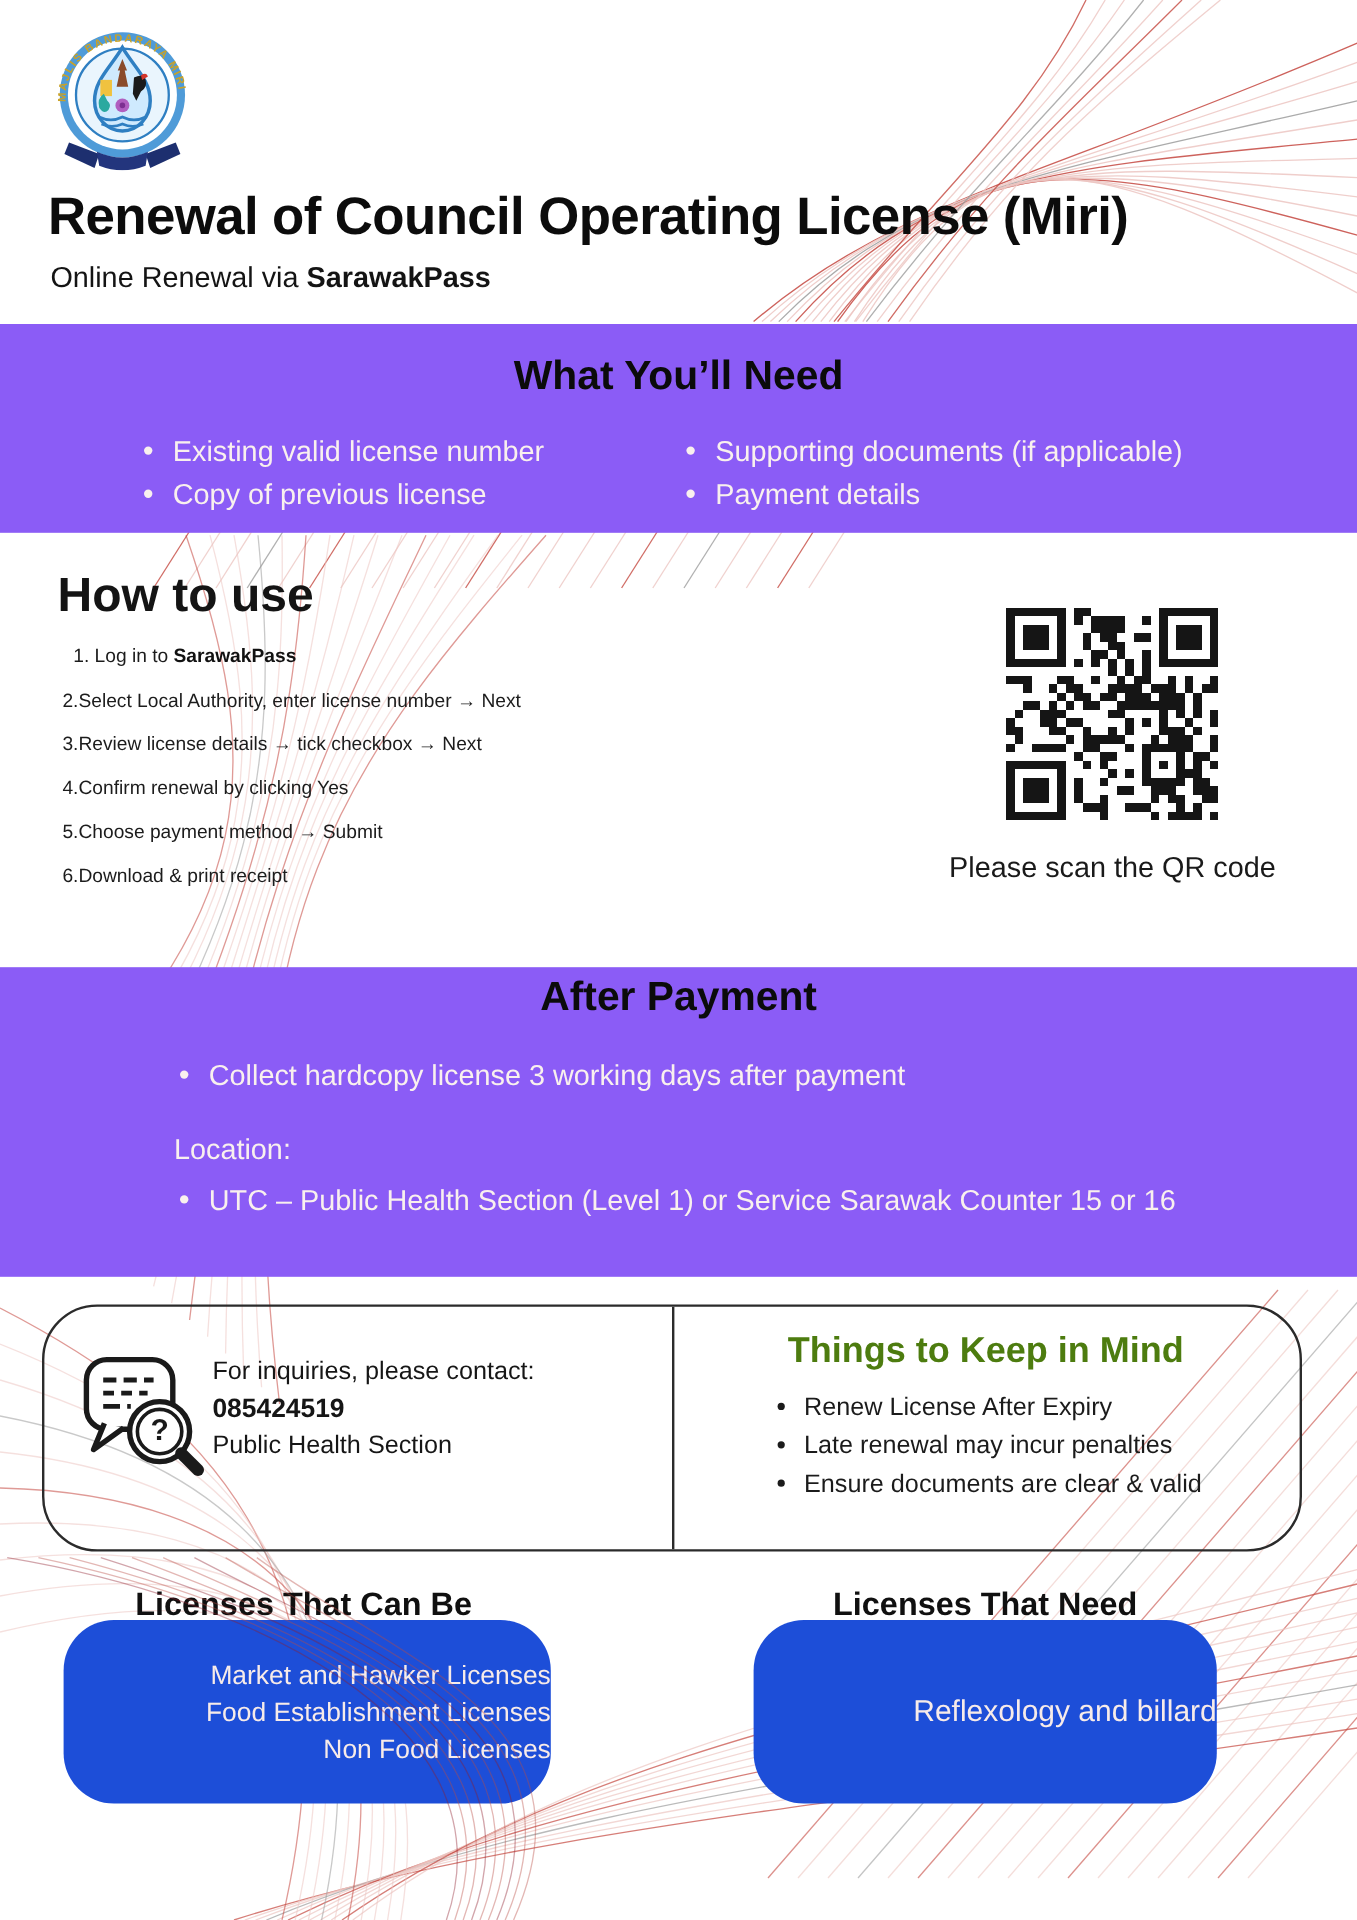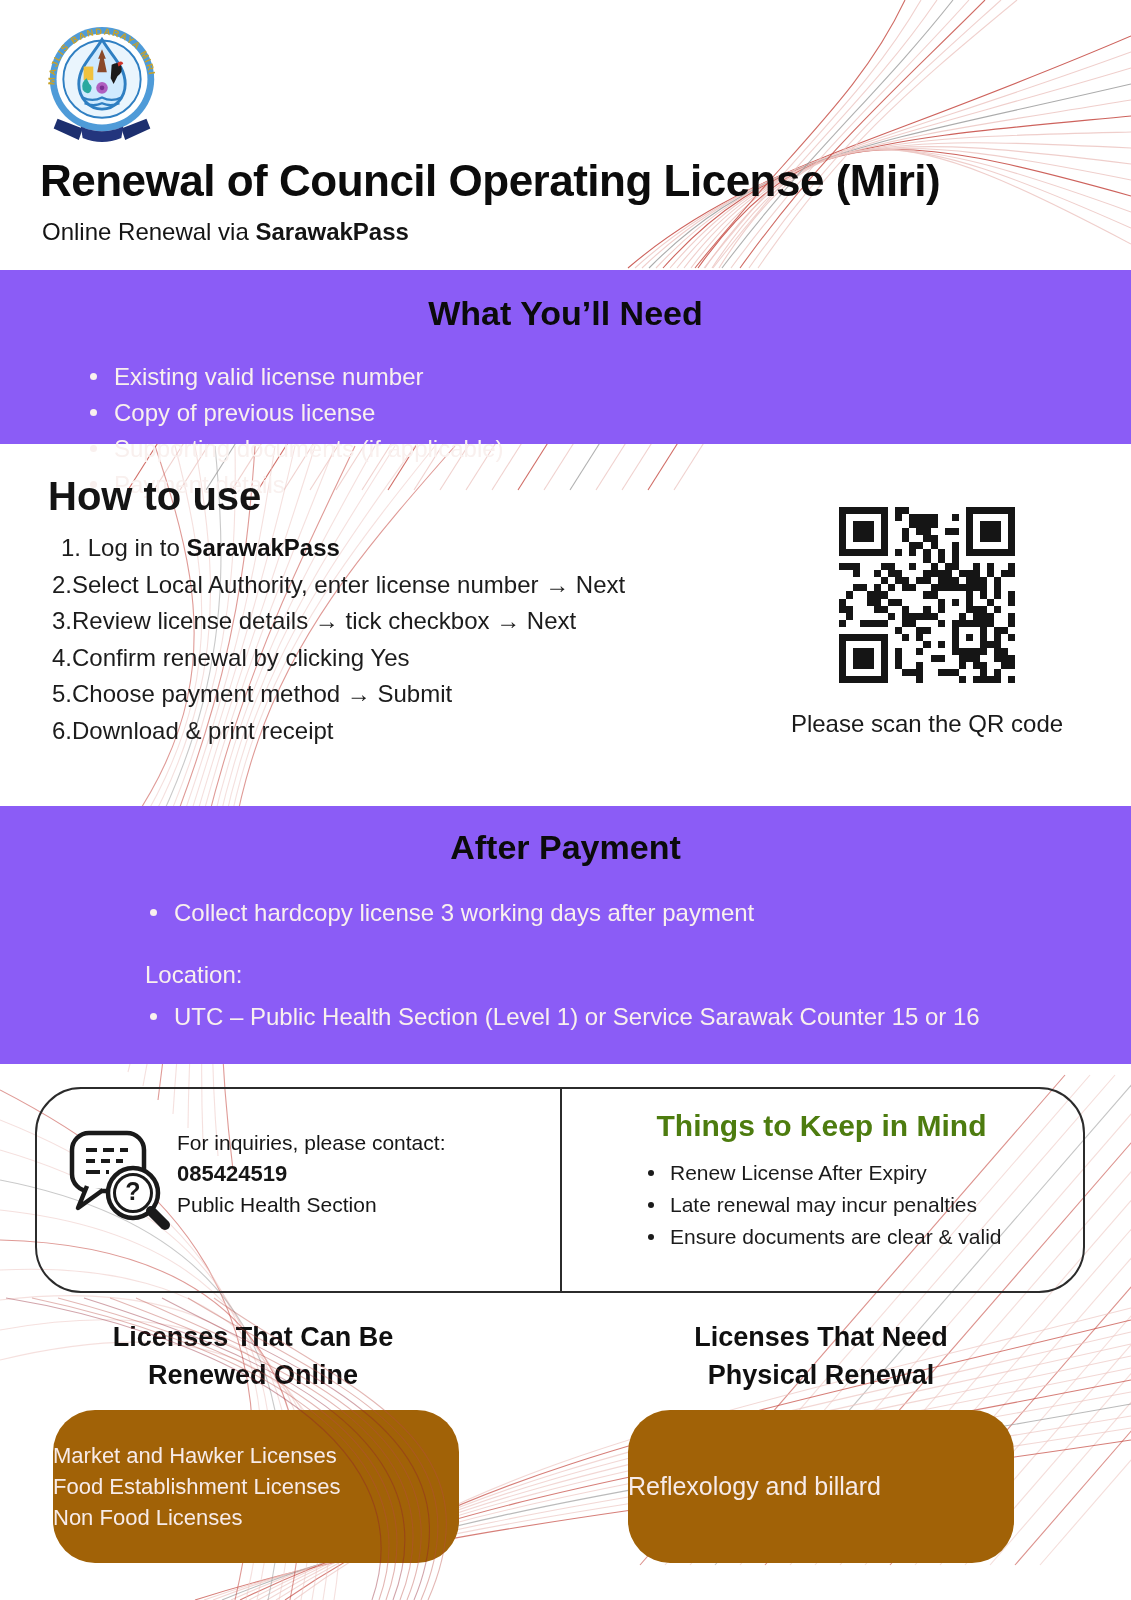--- a/index.html
+++ b/index.html
@@ -15,35 +15,35 @@
          letter-spacing:-0.5px;color:#0c0c0c;white-space:nowrap;}
   .subtitle{position:absolute;left:42px;top:218px;font-size:24px;color:#141414;}
   .subtitle b{font-weight:700;}
 
   
   .banner{position:absolute;left:0;width:1131px;background:#8b5cf6;}
   .banner.need{top:270px;height:174px;}
   .banner.after{top:806px;height:258px;}
   .banner h2{margin:0;text-align:center;font-size:34px;font-weight:700;color:#0b0b0b;}
   .banner.need h2{padding-top:24px;}
-  .banner.after h2{padding-top:22px;}
-  .need-cols{display:flex;padding:26px 0 0 90px;flex-direction:column;}
+  .banner.after h2{padding-top:6px;}
+  .need-cols{display:flex;padding:26px 0 0 120px;}
   .need-col{list-style:none;margin:0;padding:0;}
   .need-col.l{width:452px;}
   .bul{display:flex;align-items:baseline;font-size:24px;color:#f9f0ee;line-height:36px;}
   .bul .dot{flex:0 0 auto;width:7px;height:7px;border-radius:50%;background:#f9f0ee;
             margin-right:17px;position:relative;top:-5px;}
   .after-b1{margin:28px 0 0 150px;}
   .loc{margin:30px 0 0 145px;font-size:24px;color:#f9f0ee;}
   .after-b2{margin:10px 0 0 150px;}
 
   
   .howto-h{position:absolute;left:48px;top:474px;font-size:40px;font-weight:700;color:#141414;}
   .steps{position:absolute;left:52px;top:530px;margin:0;padding:0;list-style:none;}
-  .steps li{font-size:24px;line-height:36.5px;color:#1c1c1c;}
+  .steps li{font-size:16px;line-height:36.5px;color:#1c1c1c;}
   .steps li:first-child{padding-left:9px;}
   .steps b{font-weight:700;color:#111;}
 
   .qr-wrap{position:absolute;left:757px;top:496px;width:340px;text-align:center;}
   .qr-wrap svg{width:198px;height:198px;display:block;margin:0 auto;background:#fff;}
   .qr-caption{margin:16px 0 0 0;font-size:24px;color:#1a1a1a;}
 
   
   .infobox{position:absolute;left:35px;top:1087px;width:1050px;height:206px;
            border:2px solid #2b2b2b;border-radius:46px;box-sizing:border-box;background:transparent;}
@@ -55,22 +55,22 @@
   .mind h3{margin:20px 0 0 0;text-align:center;font-size:30px;font-weight:700;color:#4d7c0f;}
   .mind ul{list-style:none;margin:14px 0 0 88px;padding:0;}
   .mind .bul{color:#1b1b1b;font-size:21px;line-height:32px;}
   .mind .bul .dot{background:#1b1b1b;width:6px;height:6px;margin-right:16px;top:-4px;}
 
   
   .bhead{position:absolute;top:1318px;text-align:center;font-size:27px;font-weight:700;
          line-height:38px;color:#101010;}
   .bhead.l{left:48px;width:410px;}
   .bhead.r{left:620px;width:402px;}
-  .redbox{position:absolute;top:1410px;height:153px;background:#a16207;border-radius:42px;
-          display:flex;flex-direction:column;justify-content:center;text-align:left;
+  .redbox{position:absolute;top:1350px;height:153px;background:#1d4ed8;border-radius:42px;
+          display:flex;flex-direction:column;justify-content:center;text-align:right;
           color:#f7ebe9;}
   .redbox.l{left:53px;width:406px;font-size:22px;line-height:31px;}
   .redbox.r{left:628px;width:386px;font-size:25px;}
   .redbox p{margin:0;}
 </style>
 </head>
 <body>
 
 <div class="page">
 

